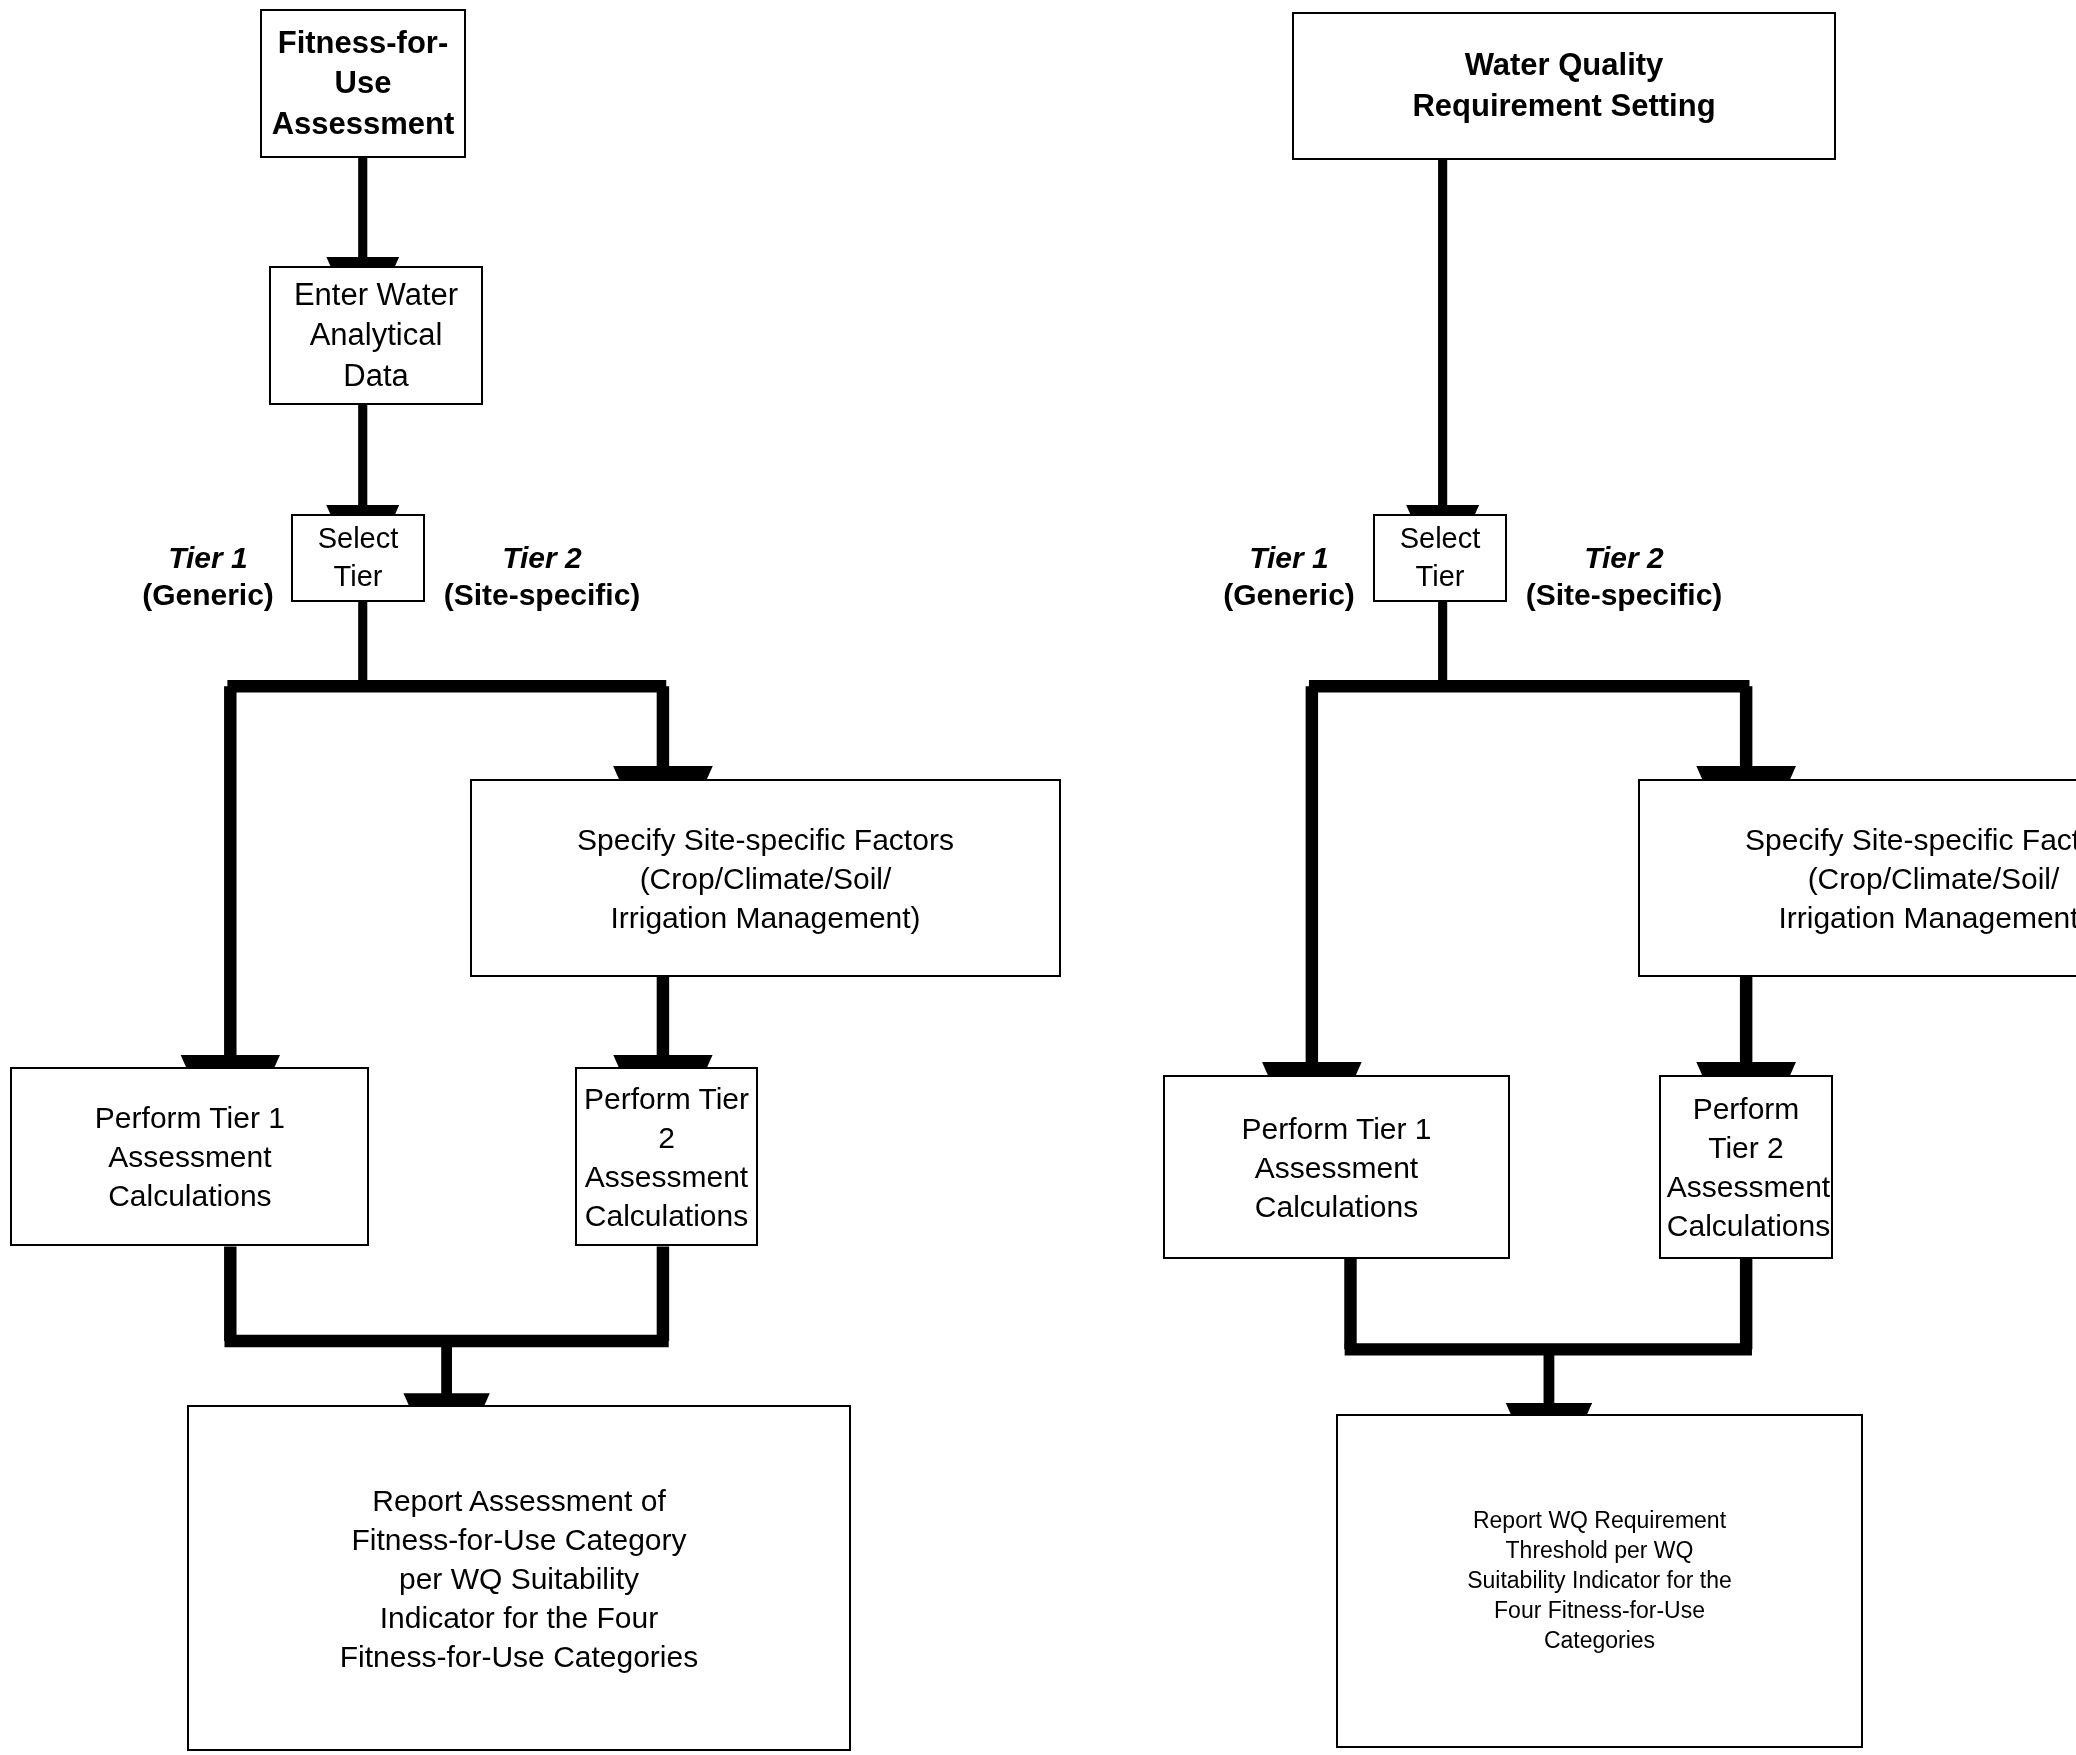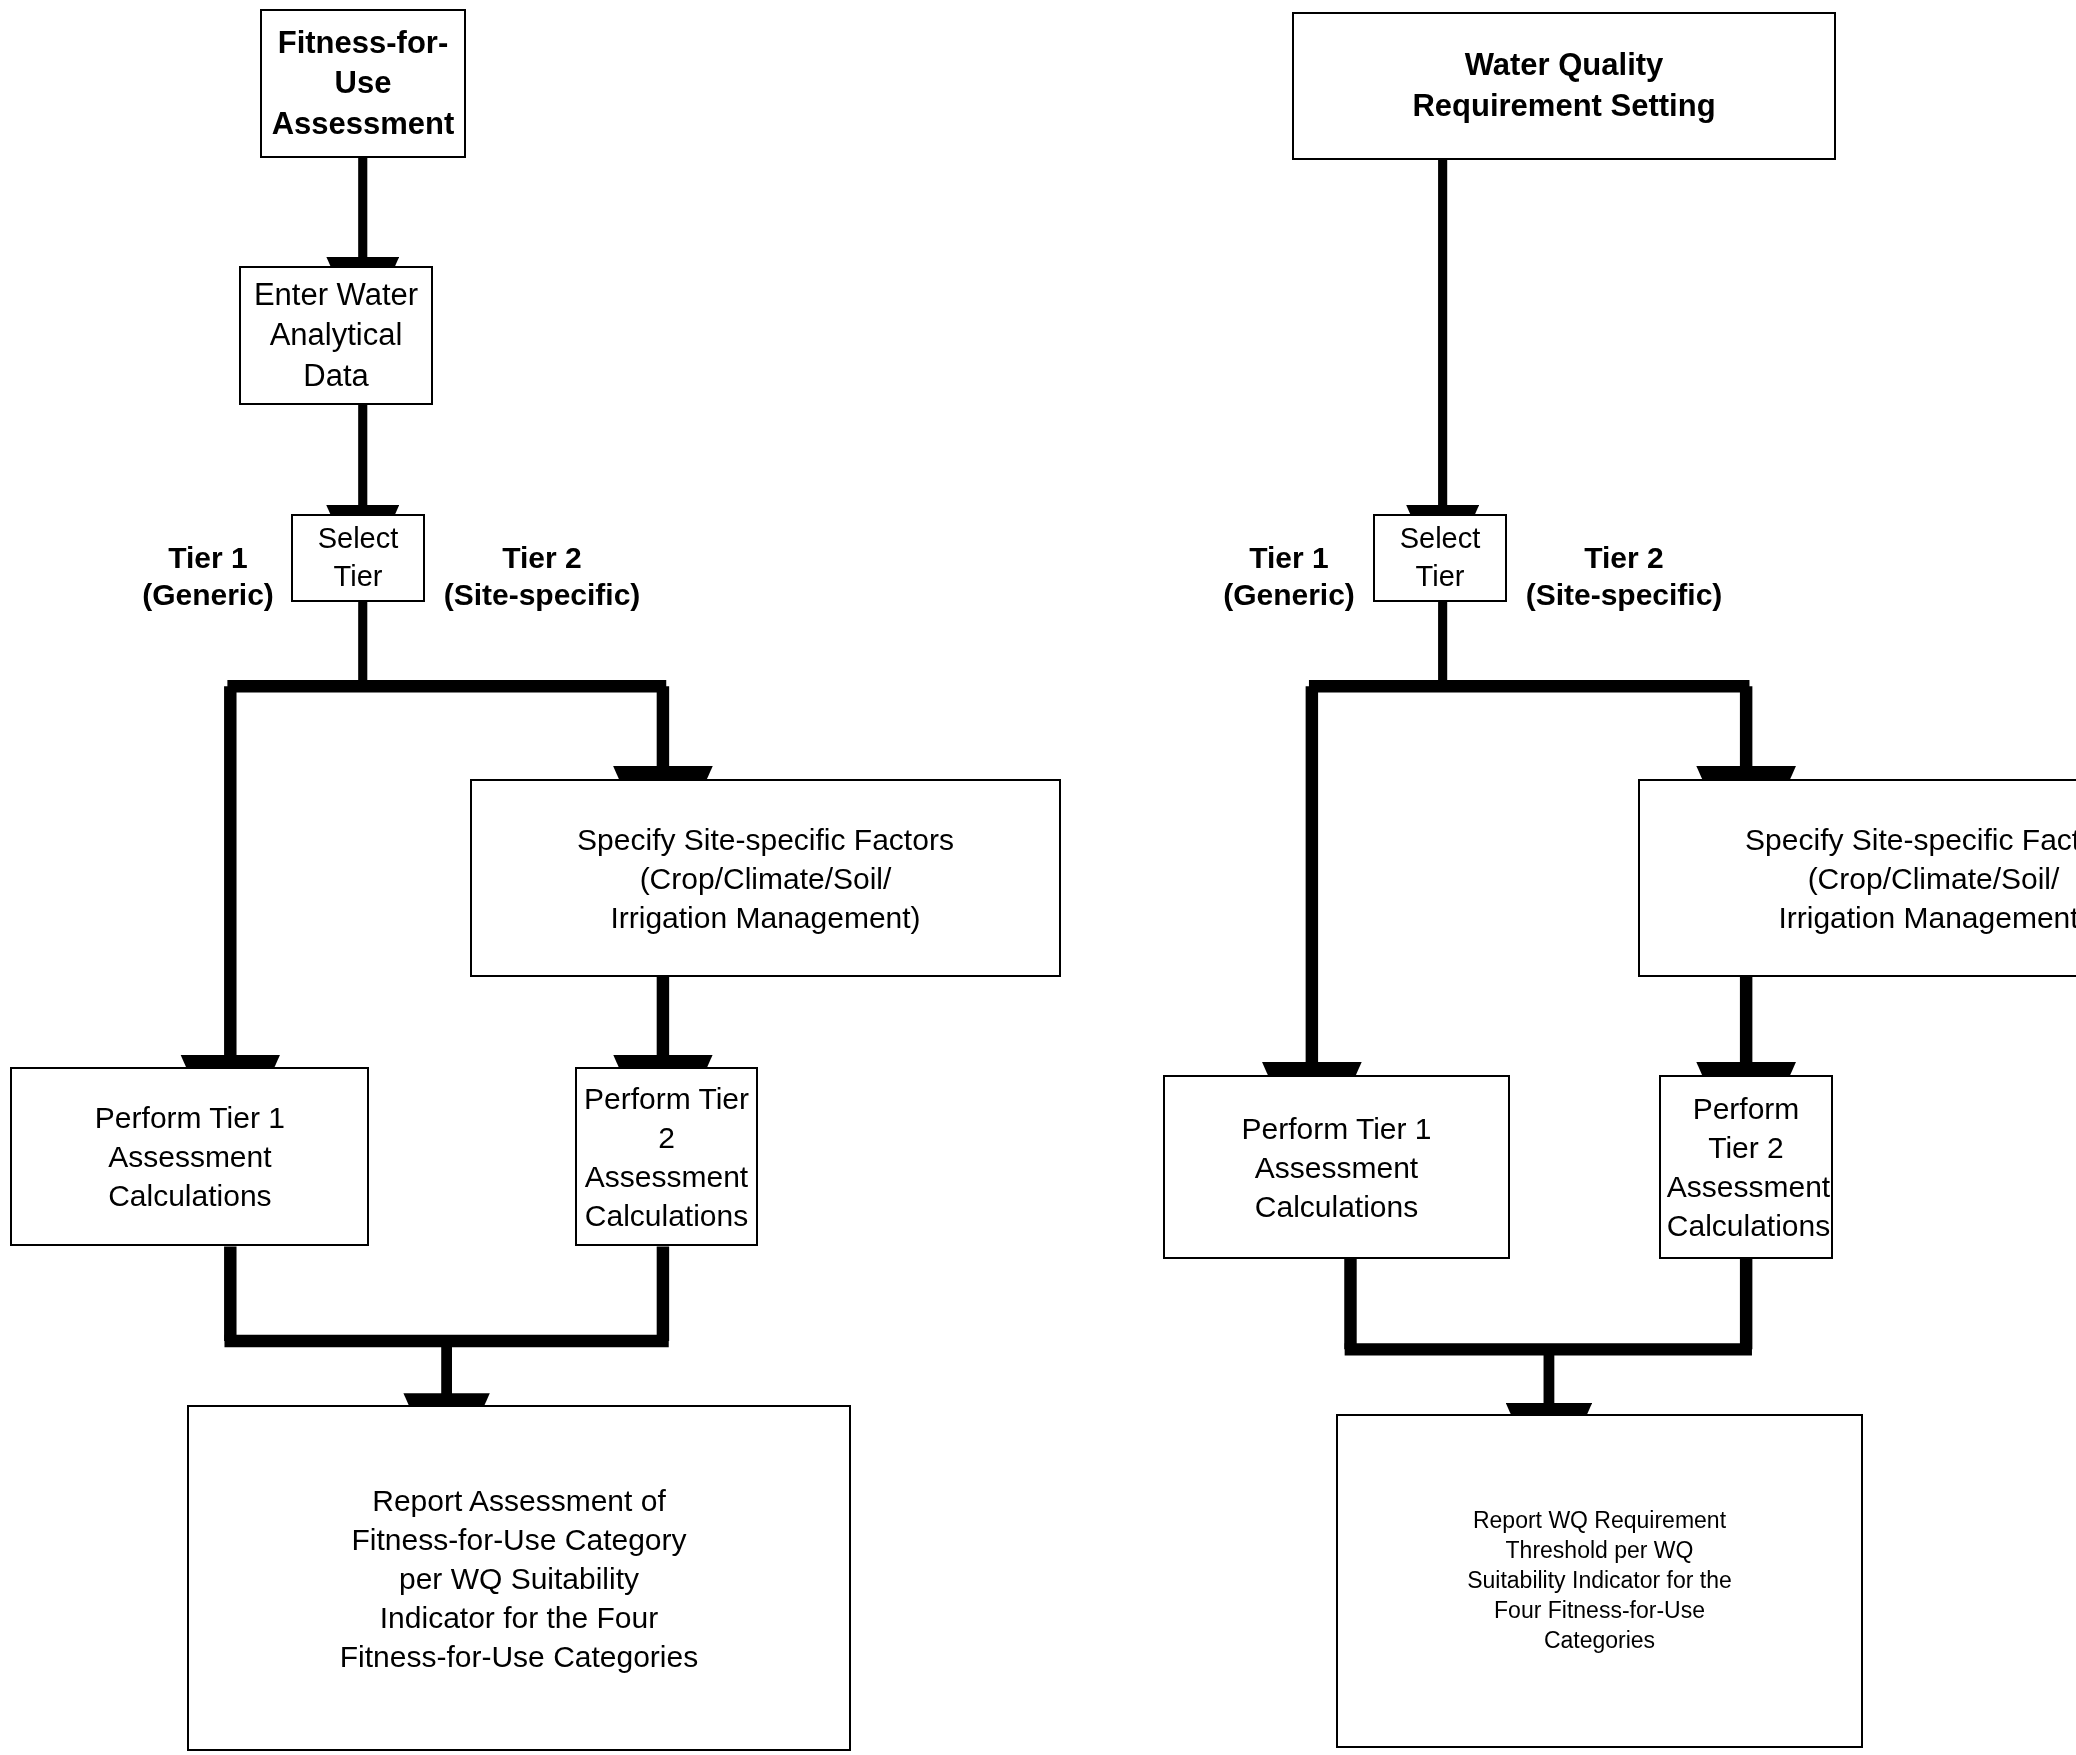--- a/index.html
+++ b/index.html
@@ -47,21 +47,21 @@
   .node.bold .txt { font-weight: bold; }
 
   
   .tierlabel {
     position: absolute;
     color: #000000;
     text-align: center;
     line-height: 1.22;
     font-family: "Liberation Sans", sans-serif;
   }
-  .tierlabel .l1 { font-weight: bold; display: block; }
+  .tierlabel .l1 { font-weight: bold; display: block; font-style: italic; }
   .tierlabel .l2 { font-weight: bold; display: block; }
 </style>
 </head>
 <body>
 
 <div id="stage">
 
   <svg class="wires" viewBox="0 0 7258 4227">
     <defs>
       <marker id="ah" markerWidth="10" markerHeight="8" refX="1.0" refY="4" orient="auto" markerUnits="strokeWidth">
@@ -116,21 +116,21 @@
     <line x1="5572" y1="1790" x2="5712" y2="1790" stroke="#000" stroke-width="30" marker-end="url(#ahw)"></line>
     <line x1="5572" y1="2608" x2="5712" y2="2608" stroke="#000" stroke-width="30" marker-end="url(#ahw)"></line>
     <line x1="5572" y1="3122" x2="5712" y2="3122" stroke="#000" stroke-width="30" marker-end="url(#ahw)"></line>
     <line x1="5572" y1="3610" x2="5712" y2="3610" stroke="#000" stroke-width="30" marker-end="url(#ahw)"></line>
   </svg>
 
   <div class="node bold" style="left:260px; top:9px; width:206px; height:149px; font-size:31px;">
     <span class="txt">Fitness-for-Use<br>Assessment</span>
   </div>
 
-  <div class="node" style="left:239px; top:266px; width:194px; height:139px; font-size:31px;justify-content:center;">
+  <div class="node" style="left:269px; top:266px; width:214px; height:139px; font-size:31px;justify-content:center;">
     <span class="txt">Enter Water<br>Analytical Data</span>
   </div>
 
   <div class="node" style="left:291px; top:514px; width:134px; height:88px; font-size:29px;">
     <span class="txt">Select Tier</span>
   </div>
 
   <div class="tierlabel" style="left:125px; top:540px; width:166px; font-size:30px;">
     <span class="l1">Tier 1</span>
     <span class="l2">(Generic)</span>

